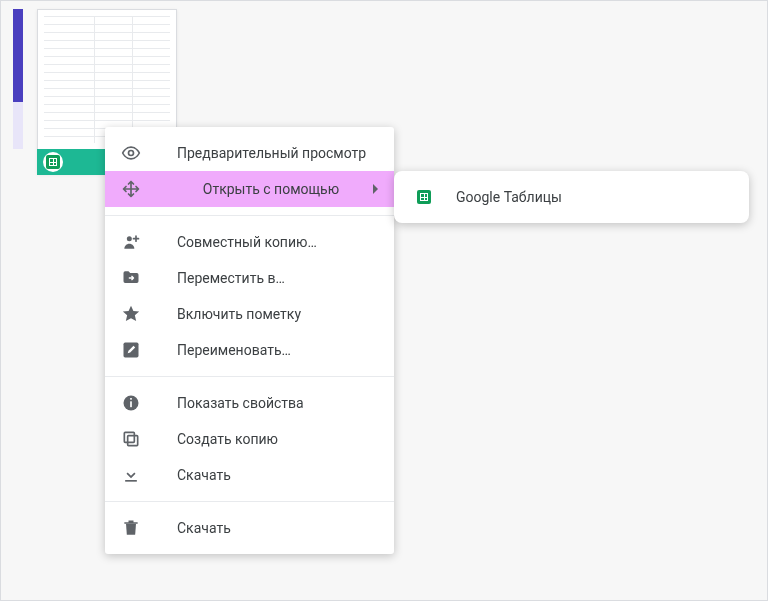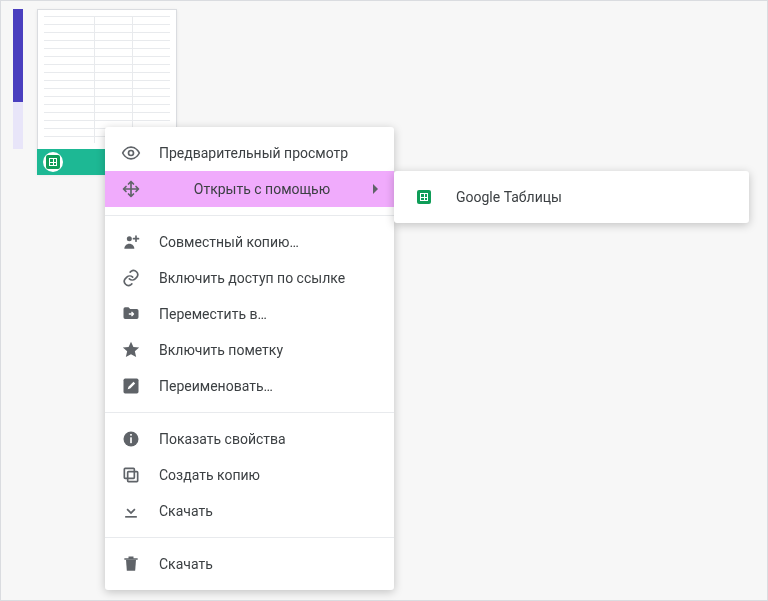--- a/index.html
+++ b/index.html
@@ -103,36 +103,36 @@
       background: #e8eaed;
       margin: 8px 0;
     }
     .mi-icon {
       width: 20px; height: 20px;
       margin-right: 18px;
       color: #5f6368;
       display: flex; align-items: center; justify-content: center;
       flex-shrink: 0;
     }
-    .mi-label { flex: 1; }
+    .mi-label { flex: 1; margin-left: 18px; }
     .submenu-arrow {
       width: 0; height: 0;
       border-left: 5px solid #5f6368;
       border-top: 5px solid transparent;
       border-bottom: 5px solid transparent;
       margin-left: 8px;
     }
     .submenu {
       position: absolute;
       left: 393px;
       top: 170px;
       width: 355px;
       height: 52px;
       background: #fff;
-      border-radius: 3px;
+      border-radius: 8px;
       box-shadow: 0 2px 10px rgba(0,0,0,0.22);
       display: flex;
       align-items: center;
       padding: 0 20px;
       font-size: 14px;
       color: #3c4043;
     }
     .submenu .mi-icon { margin-right: 22px; }
     
     .ic { width: 20px; height: 20px; fill: none; stroke: #5f6368; stroke-width: 2; stroke-linecap: round; stroke-linejoin: round; }
@@ -187,29 +187,20 @@
       <span class="mi-icon">
         <svg viewBox="0 0 24 24" class="ic">
             <circle cx="10" cy="8" r="3" class="ic-fill"></circle>
             <path d="M4 20c0-3.3 2.7-6 6-6s6 2.7 6 6" class="ic-fill"></path>
             <path d="M18 5v6M15 8h6" stroke="#5f6368" stroke-width="2"></path>
           </svg>
       </span>
       <span class="mi-label">Совместный копию…</span>
     </div>
 
-    <div class="menu-item">
-      <span class="mi-icon">
-        <svg class="ic" viewBox="0 0 24 24">
-            <path d="M10 13a5 5 0 0 0 7 0l2-2a5 5 0 0 0-7-7l-1 1"></path>
-            <path d="M14 11a5 5 0 0 0-7 0l-2 2a5 5 0 0 0 7 7l1-1"></path>
-          </svg>
-      </span>
-      <span class="mi-label">Включить доступ по ссылке</span>
-    </div>
 
     <div class="menu-item">
       <span class="mi-icon">
         <svg viewBox="0 0 24 24" class="ic">
             <path class="ic-fill" d="M3 6a2 2 0 0 1 2-2h4l2 2h8a2 2 0 0 1 2 2v8a2 2 0 0 1-2 2H5a2 2 0 0 1-2-2z"></path>
             <path d="M10 12h5m0 0-2-2m2 2-2 2" stroke="#fff" stroke-width="1.6"></path>
           </svg>
       </span>
       <span class="mi-label">Переместить в…</span>
     </div>

